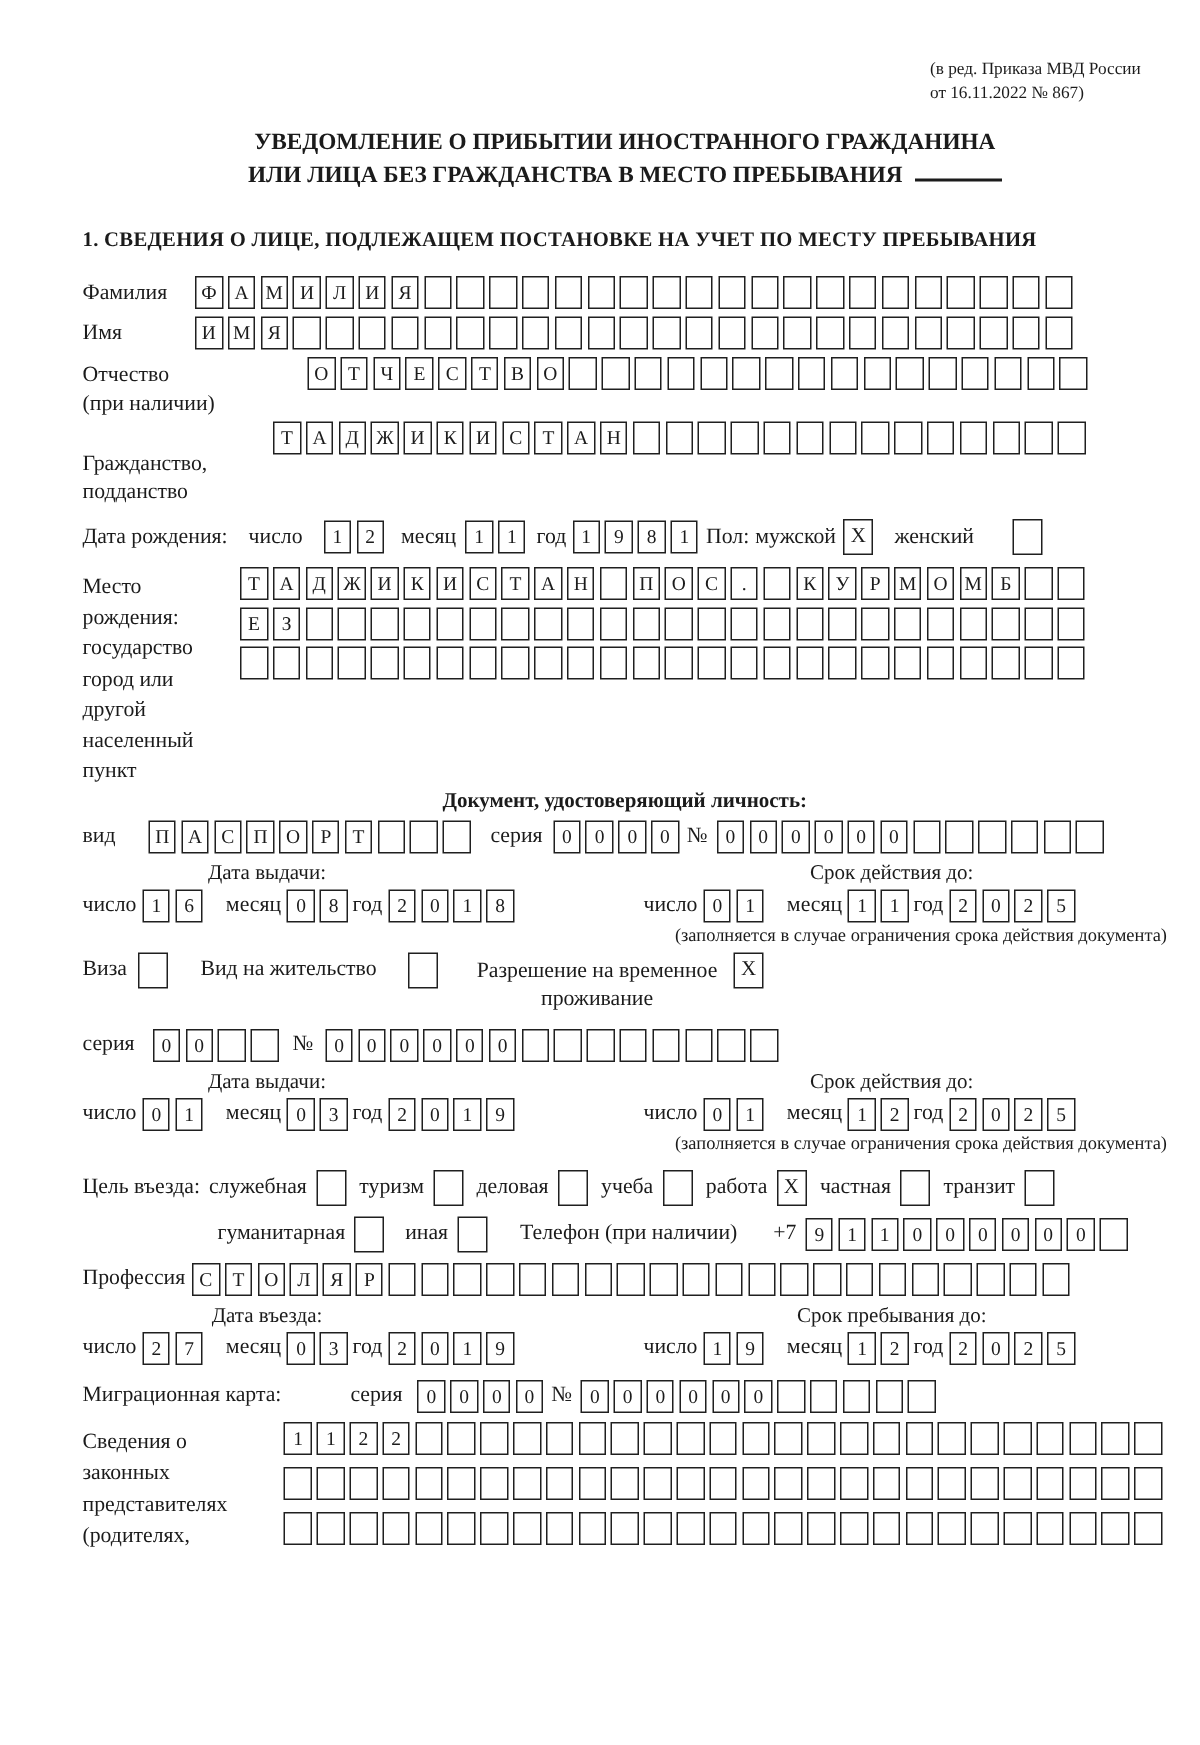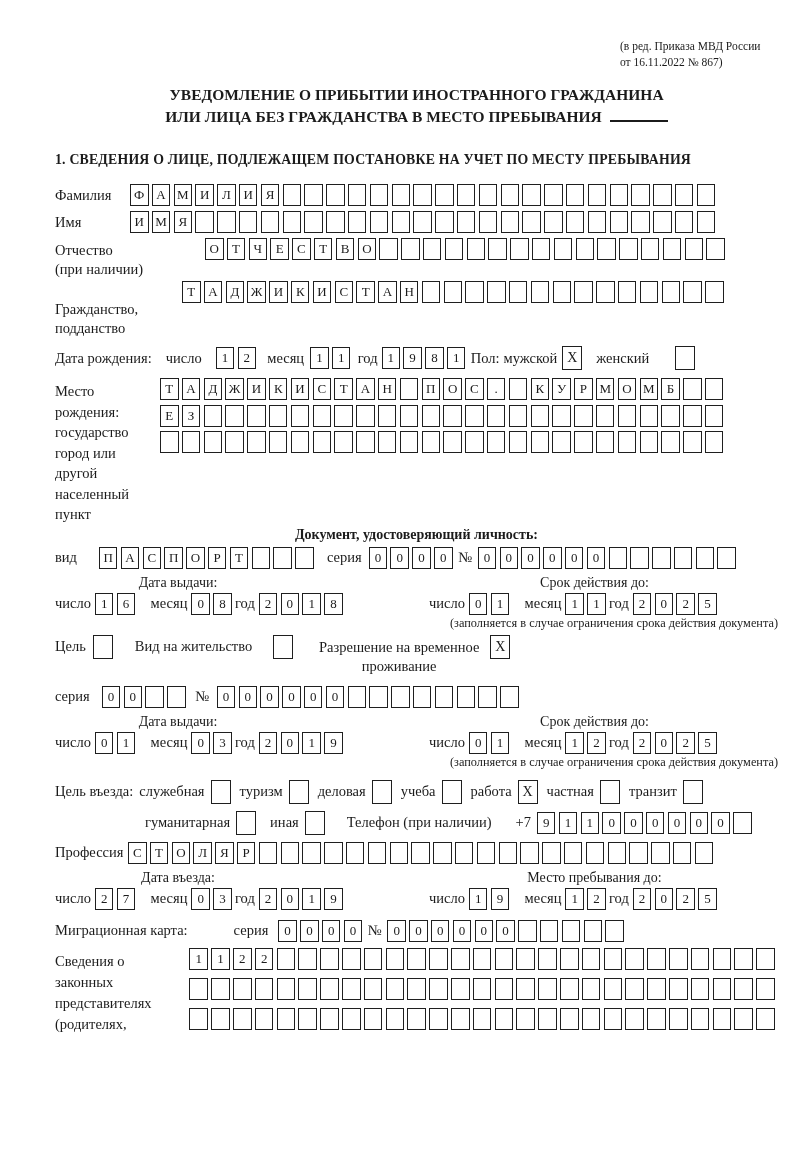--- a/index.html
+++ b/index.html
@@ -405,21 +405,21 @@
             <span class="cell">5</span>
           </span>
       </div>
       <div class="note">(заполняется в случае ограничения срока действия документа)</div>
     </div>
   </div>
 
 
   <div class="opts">
     <span class="opt">
-      <span class="t">Цель</span>
+      <span class="t">Виза</span>
       <span class="chk"></span>
     </span>
     <span class="opt" style="margin-left:22px;">
       <span class="t">Вид на жительство</span>
       <span class="chk" style="margin-left:14px;"></span>
     </span>
     <span class="opt" style="margin-left:22px;">
       <span class="optwrap" style="width:168px;">Разрешение на временное проживание</span>
       <span class="chk">X</span>
     </span>
@@ -592,21 +592,21 @@
         <span class="dl">год</span>
         <span class="cells">
             <span class="cell">2</span>
             <span class="cell">0</span>
             <span class="cell">1</span>
             <span class="cell">9</span>
           </span>
       </div>
     </div>
     <div class="half-r">
-      <div class="sub-title">Место пребывания до:</div>
+      <div class="sub-title">Срок пребывания до:</div>
       <div class="dategroup" style="margin-left:18px;">
         <span class="dl">число</span>
         <span class="cells">
             <span class="cell">1</span>
             <span class="cell">9</span>
           </span>
         <span class="gap"></span>
         <span class="dl">месяц</span>
         <span class="cells">
             <span class="cell">1</span>

